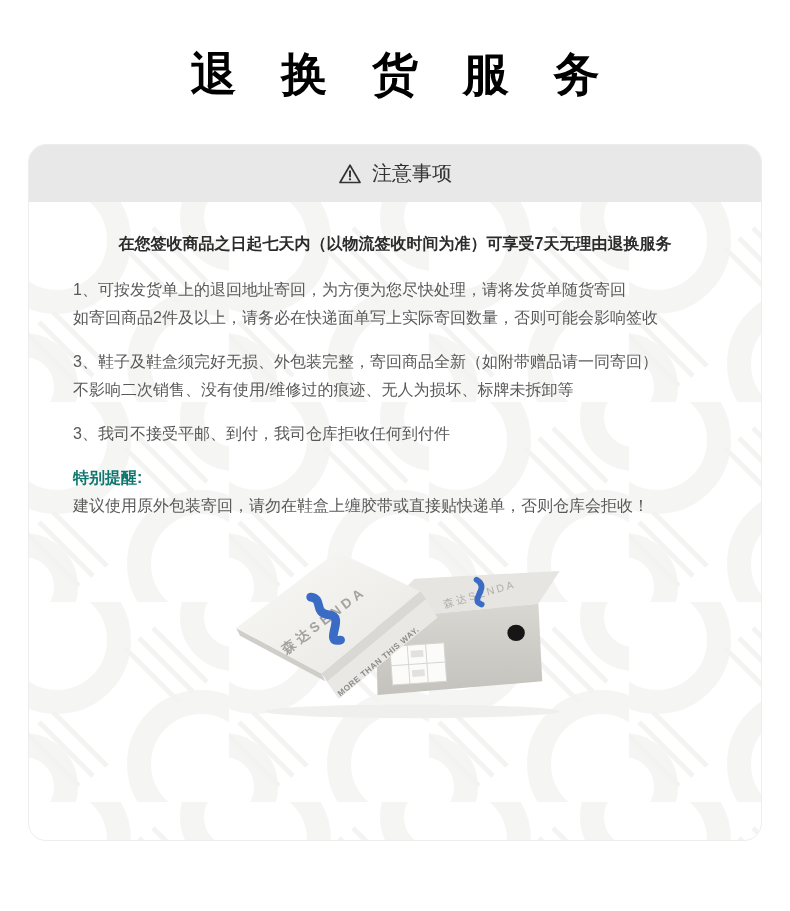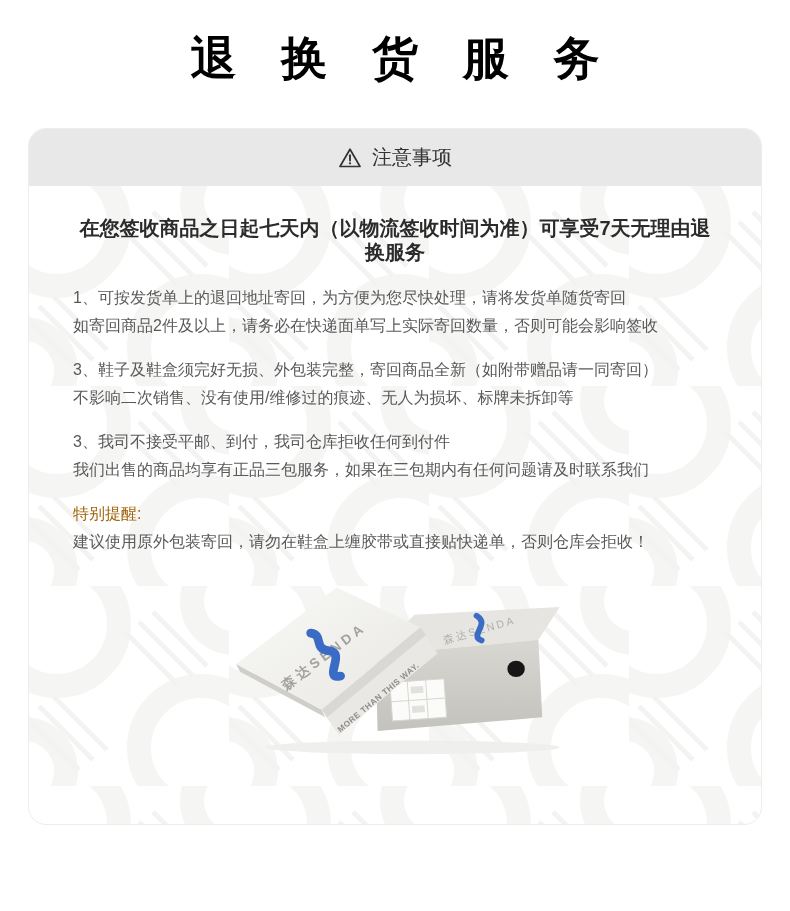--- a/index.html
+++ b/index.html
@@ -6,21 +6,21 @@
   html, body { margin: 0; padding: 0; }
   body {
     width: 790px; height: 911px;
     background: #ffffff;
     font-family: "Liberation Sans", "DejaVu Sans", sans-serif;
     overflow: hidden;
   }
   .page { width: 790px; height: 911px; position: relative; }
 
   .page-title {
-    margin: 0; padding-top: 28px;
+    margin: 0; padding-top: 44px;
     text-align: center;
     font-size: 46px; font-weight: bold;
     letter-spacing: 16px; text-indent: 16px;
     color: #000000;
   }
 
   .card {
     width: 734px; height: 697px;
     margin: 38px auto 0;
     background: #ffffff;
@@ -41,32 +41,32 @@
   .card-body { position: relative; height: 639px; }
   .bg-pattern {
     position: absolute; left: 0; top: 0;
     width: 100%; height: 100%;
     pointer-events: none;
   }
   .content { position: relative; padding: 30px 44px 0; z-index: 1; }
 
   .lead {
     text-align: center;
-    font-size: 20px; font-weight: bold; color: #2b2b2b;
+    font-size: 16px; font-weight: bold; color: #2b2b2b;
     line-height: 24px;
     margin: 0 0 20px;
   }
   .para {
     font-size: 16px; color: #595959;
     line-height: 28px;
     margin: 3px 0 16px;
   }
   .para.last { margin-bottom: 0; }
   .b { font-weight: bold; color: #2b2b2b; }
-  .label-line { font-weight: normal; color: #a16207; }
+  .label-line { font-weight: bold; color: #0f766e; }
 
   .boxes {
     margin-top: 6px;
     display: flex; justify-content: center;
   }
   .shoebox { width: 344px; height: 186px; }
 </style>
 </head>
 <body>
 
@@ -120,21 +120,20 @@
           <div>如寄回商品2件及以上，请务必在快递面单写上实际寄回数量，否则可能会影响签收</div>
         </div>
 
         <div class="para">
           <div>3、鞋子及鞋盒须完好无损、外包装完整，寄回商品全新（如附带赠品请一同寄回）</div>
           <div>不影响二次销售、没有使用/维修过的痕迹、无人为损坏、标牌未拆卸等</div>
         </div>
 
         <div class="para">
           <div>3、我司不接受平邮、到付，我司仓库拒收任何到付件</div>
-          <div>我们出售的商品均享有正品三包服务，如果在三包期内有任何问题请及时联系我们</div>
         </div>
 
         <div class="para">
           <div class="label-line">特别提醒:</div>
           <div>建议使用原外包装寄回，请勿在鞋盒上缠胶带或直接贴快递单，否则仓库会拒收！</div>
         </div>
 
         <div class="para last">
         </div>
 

